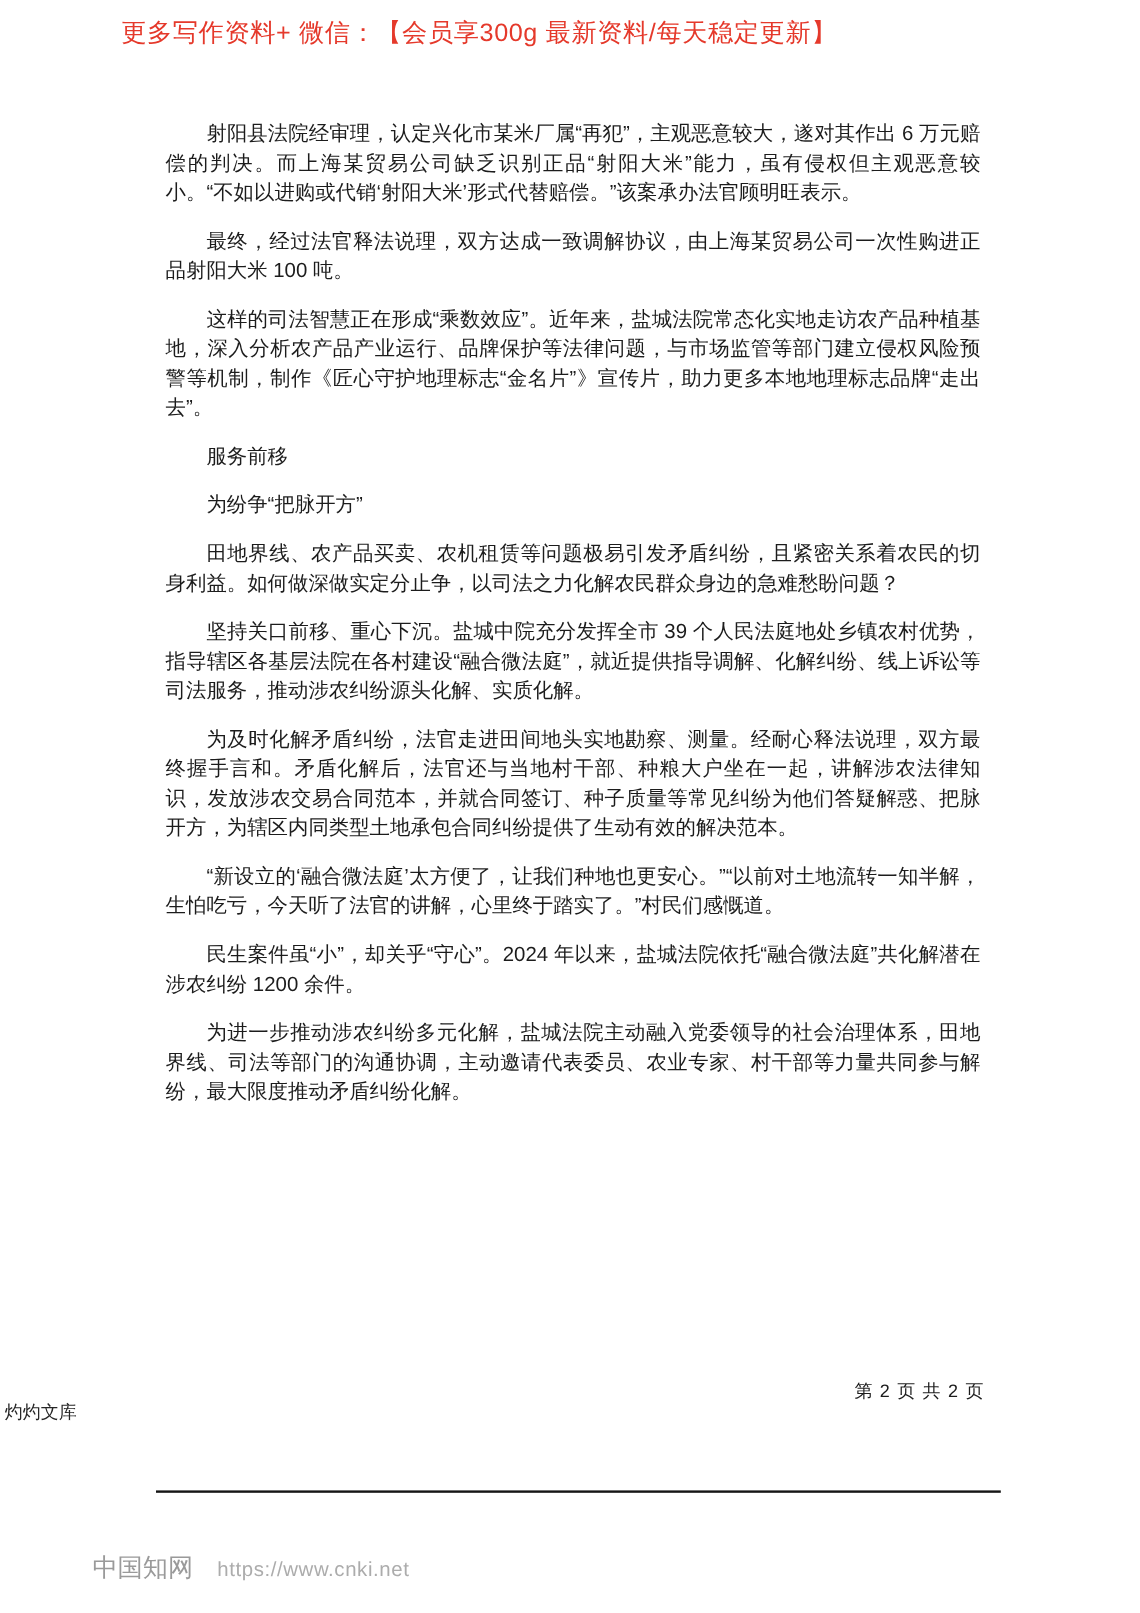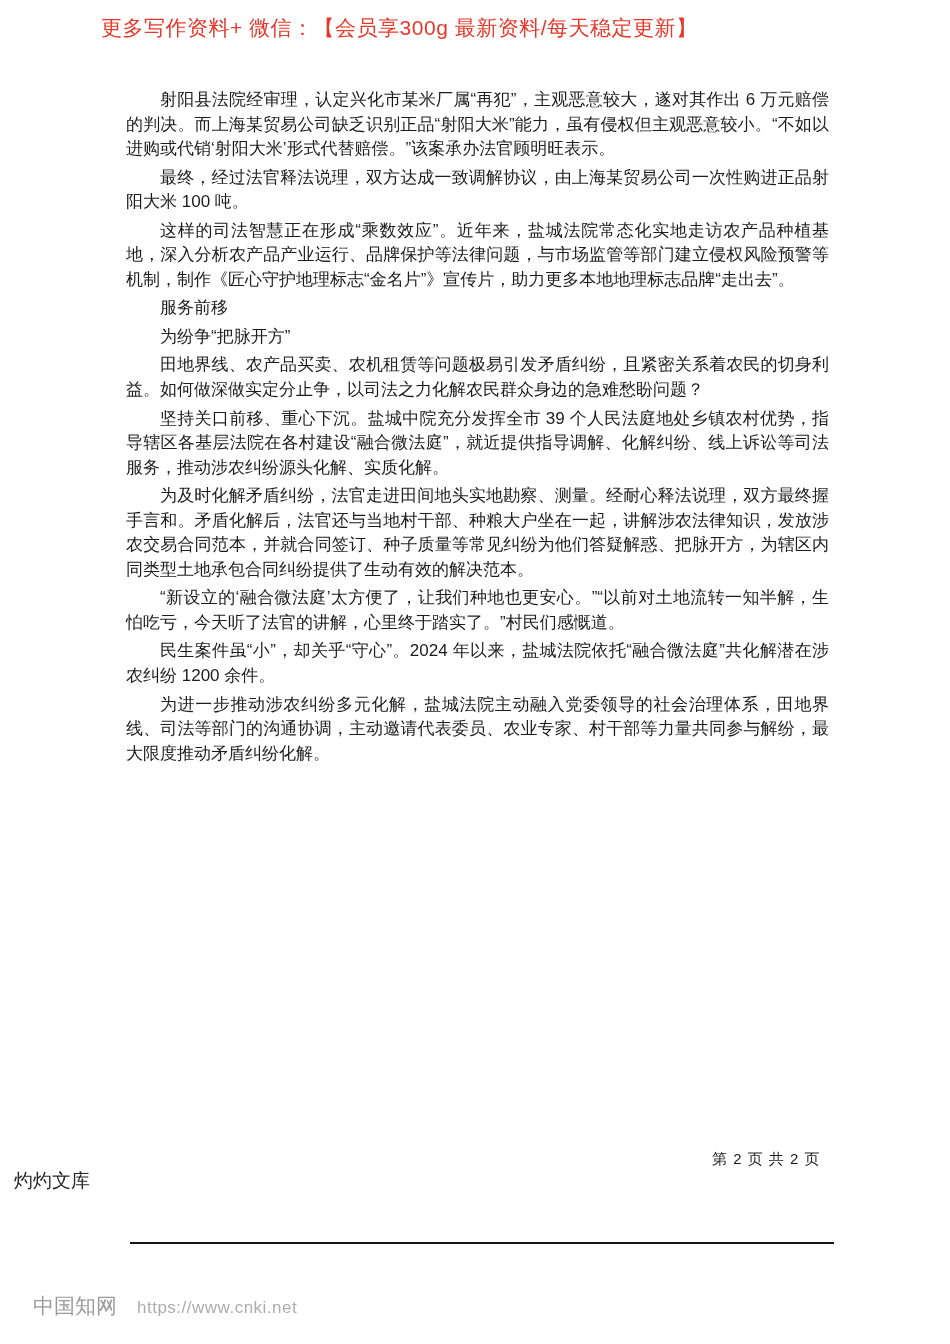--- a/index.html
+++ b/index.html
@@ -32,38 +32,38 @@
     left: 122px;
     top: 84px;
     width: 711px;
     font-size: 17px;
     line-height: 24.55px;
     color: #1c1c1c;
     text-align: justify;
   }
   .content p {
     text-indent: 2em;
-    margin: 4px;
+    margin: 16px;
   }
   
   .page-indicator {
     position: absolute;
     left: 712px;
     top: 1150px;
     font-size: 15px;
     letter-spacing: 1px;
     color: #1c1c1c;
     white-space: nowrap;
   }
   
   .library {
     position: absolute;
-    left: 14px;
+    left: 4px;
     top: 1168px;
-    font-size: 19px;
+    font-size: 15px;
     color: #262626;
     white-space: nowrap;
   }
   
   .divider {
     position: absolute;
     left: 130px;
     top: 1242px;
     width: 704px;
     height: 2px;
@@ -75,20 +75,21 @@
     left: 33px;
     top: 1292px;
     display: flex;
     align-items: baseline;
     gap: 20px;
     white-space: nowrap;
   }
   .cnki .site-name {
     font-size: 21px;
     color: #9a9a9a;
+    margin-left: 44px;
   }
   .cnki .site-url {
     font-size: 17px;
     color: #acacac;
     letter-spacing: 0.5px;
   }
 </style>
 </head>
 <body>
 

